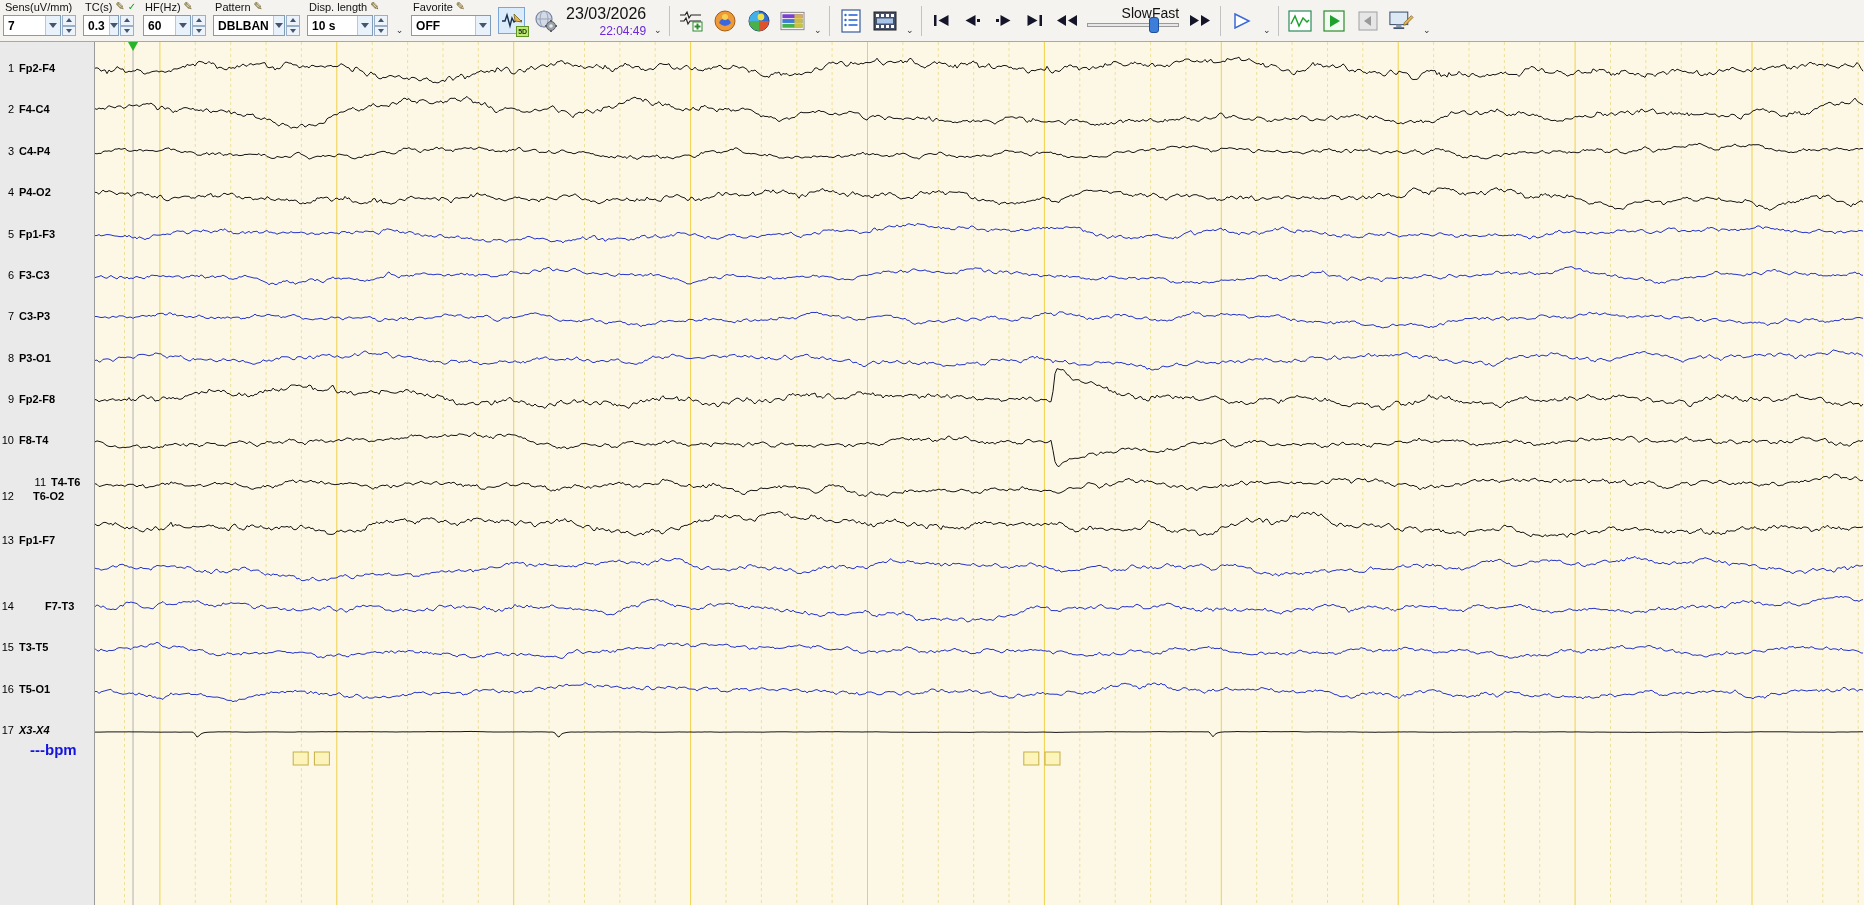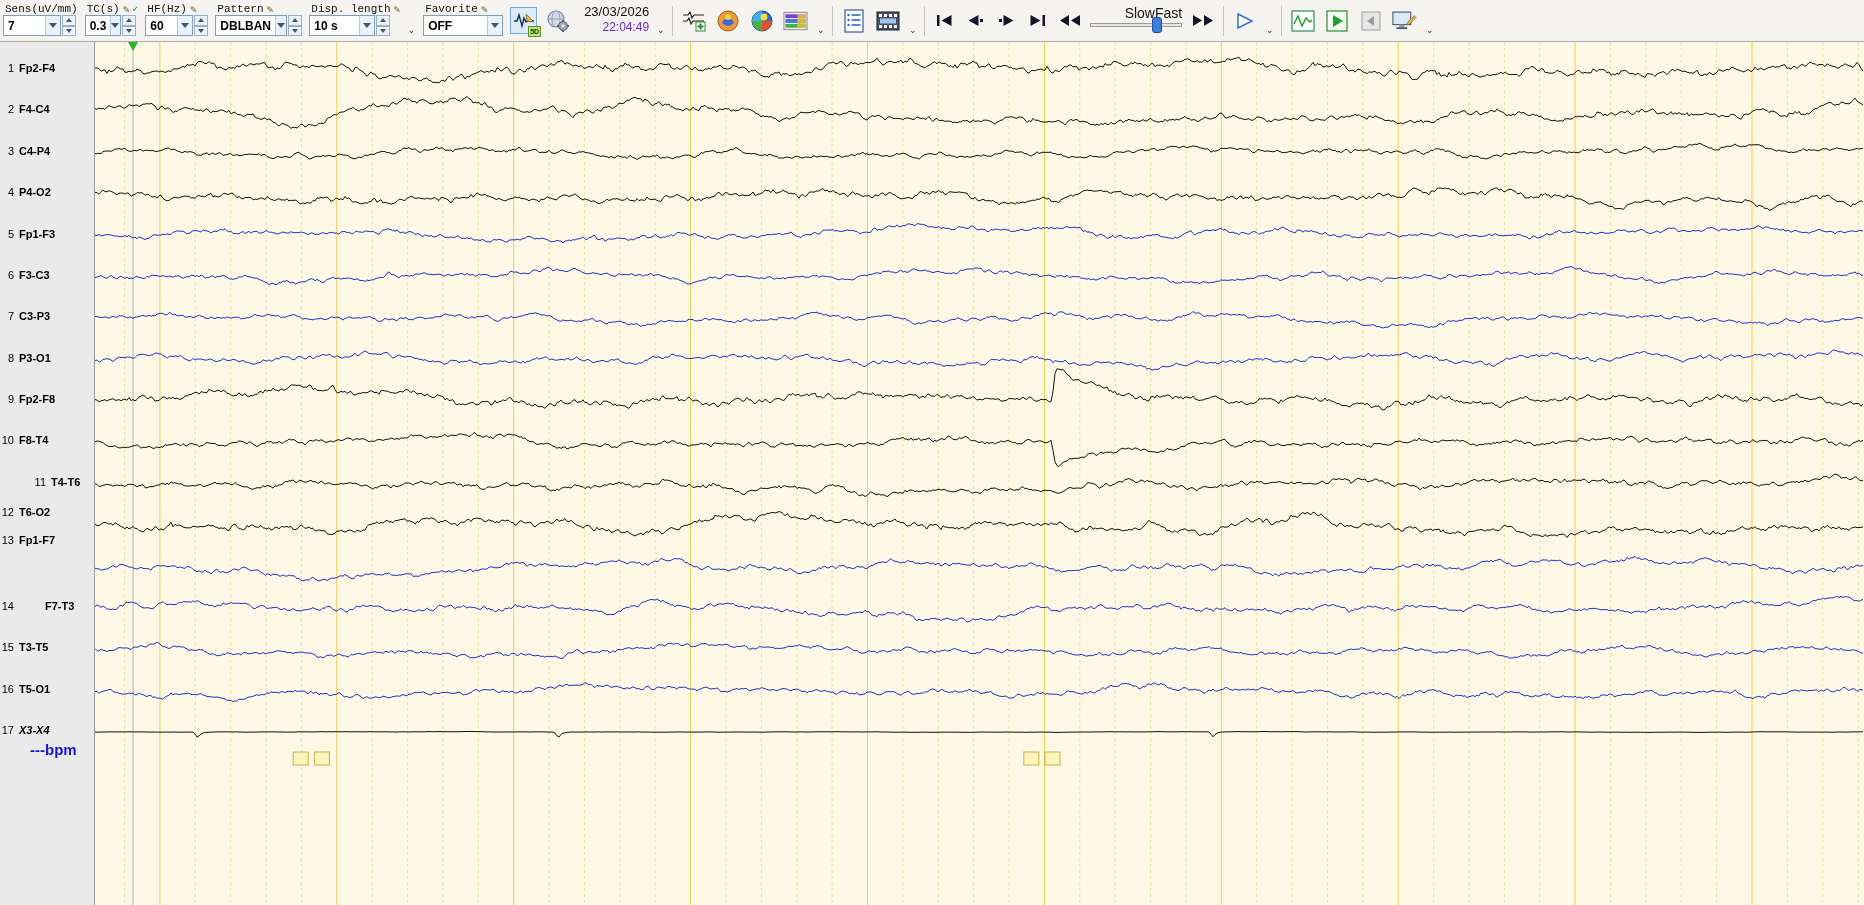--- a/index.html
+++ b/index.html
@@ -9,40 +9,40 @@
     font-family:"Liberation Sans","DejaVu Sans",sans-serif;
     background:#fcf8e5;
   }
   
   .toolbar{
     position:absolute;top:0;left:0;width:1864px;height:42px;
     background:#f4f3f0;border-bottom:1px solid #a8a8a8;
     display:flex;align-items:flex-start;padding:1px 3px;gap:7px;
   }
   .field{display:flex;flex-direction:column;}
-  .field-label{display:flex;align-items:flex-end;gap:3px;height:14px;font-size:11px;color:#111;padding-left:2px;white-space:nowrap;font-family:Liberation Mono, monospace;}
+  .field-label{display:flex;align-items:flex-start;gap:3px;height:14px;font-size:11px;color:#111;padding-left:2px;white-space:nowrap;}
   .pencil{font-size:11px;color:#6b5a14;line-height:10px;}
   .check{font-size:10px;color:#14a114;font-weight:bold;}
   .combo-row{display:flex;}
   .combo{display:flex;align-items:center;height:21px;background:#fff;border:1px solid #7f9db9;}
   .combo-val{flex:1;padding:0 4px;font-size:12px;font-weight:bold;white-space:nowrap;}
   .combo-arrow{width:15px;height:100%;background:#e9f1fb;border-left:1px solid #b6c8de;display:flex;align-items:center;justify-content:center;}
   .tri-down{width:0;height:0;border-left:4px solid transparent;border-right:4px solid transparent;border-top:5px solid #44566e;}
   .spinner{display:flex;flex-direction:column;width:14px;height:21px;margin-left:1px;}
   .spinner .sp{flex:1;border:1px solid #9ab0c8;background:#edf3fa;display:flex;align-items:center;justify-content:center;}
   .sp-up{width:0;height:0;border-left:3px solid transparent;border-right:3px solid transparent;border-bottom:4px solid #44566e;}
   .sp-dn{width:0;height:0;border-left:3px solid transparent;border-right:3px solid transparent;border-top:4px solid #44566e;}
   .sep{width:1px;height:30px;background:#c2c2c2;margin-top:5px;flex:0 0 1px;}
   .tbtn{width:27px;height:27px;margin-top:6px;display:flex;align-items:center;justify-content:center;border:1px solid transparent;position:relative;background:transparent;padding:0;}
   .tbtn.small{width:24px;}
   .tbtn.selected{background:#dcebfa;border:1px solid #7aa7d8;}
   .badge-5d{position:absolute;bottom:-4px;right:-5px;background:#bfe879;border:1px solid #5f9422;color:#173605;font-size:7px;font-weight:bold;padding:0 1px;line-height:9px;}
   .more{font-size:9px;color:#333;margin-top:25px;line-height:8px;width:9px;text-align:center;}
   .datetime{display:flex;flex-direction:column;align-items:flex-end;margin-top:3px;line-height:1.25;}
-  .dt-date{font-size:13px;color:#111;margin-left:6px;}
+  .dt-date{font-size:16px;color:#111;}
   .dt-time{font-size:12px;font-weight:normal;color:#6d28d9;}
   .slider{display:flex;flex-direction:column;width:92px;margin-top:4px;}
   .slider-labels{display:flex;justify-content:flex-end;font-size:14px;color:#111;height:11px;}
   .slider-track-wrap{position:relative;height:18px;}
   .slider-track{position:absolute;top:7px;left:0;right:0;height:4px;background:#e7e7e7;border:1px solid #9a9a9a;}
   .slider-handle{position:absolute;top:1px;width:10px;height:16px;background:#3d7edb;border:1px solid #1d4f9b;border-radius:3px;}
   
   .label-col{
     position:absolute;top:42px;left:0;width:95px;bottom:0;
     background:#eaeaea;border-right:1px solid #9a9a9a;
@@ -428,21 +428,21 @@
         <span class="ch-label">Fp2-F8</span>
       </div>
       <div class="ch-row" style="top: 392.375px;">
         <span class="ch-num">10</span>
         <span class="ch-label">F8-T4</span>
       </div>
       <div class="ch-row" style="top: 433.75px; margin-left: 32px;">
         <span class="ch-num">11</span>
         <span class="ch-label">T4-T6</span>
       </div>
-      <div class="ch-row" style="top: 464px;">
+      <div class="ch-row" style="top: 448px; gap: 14px;">
         <span class="ch-num">12</span>
         <span class="ch-label">T6-O2</span>
       </div>
       <div class="ch-row" style="top: 488px; align-items: flex-end;">
         <span class="ch-num">13</span>
         <span class="ch-label">Fp1-F7</span>
       </div>
       <div class="ch-row" style="top: 557.875px; gap: 26px;">
         <span class="ch-num">14</span>
         <span class="ch-label">F7-T3</span>

